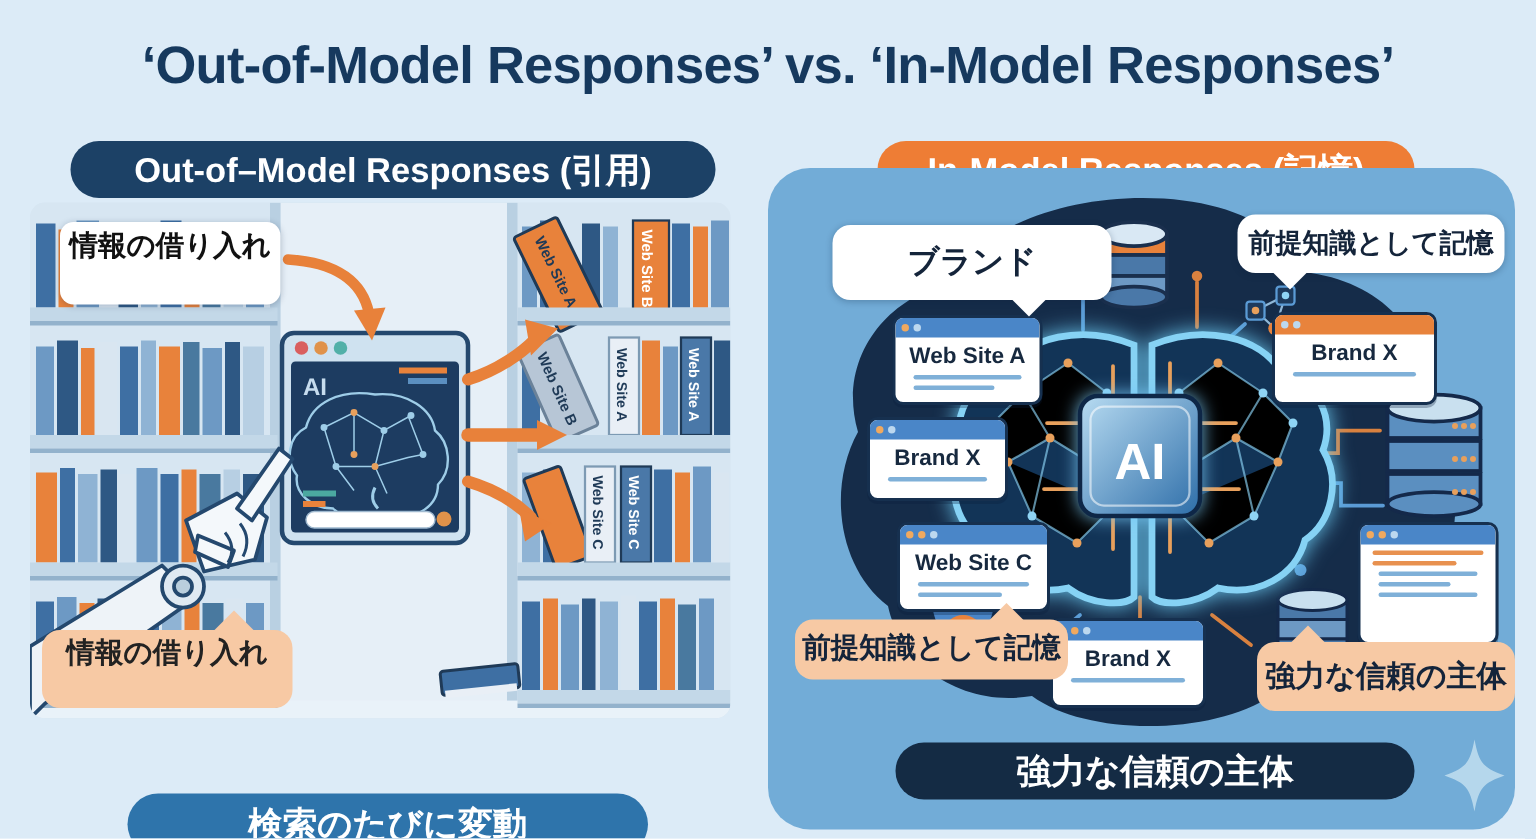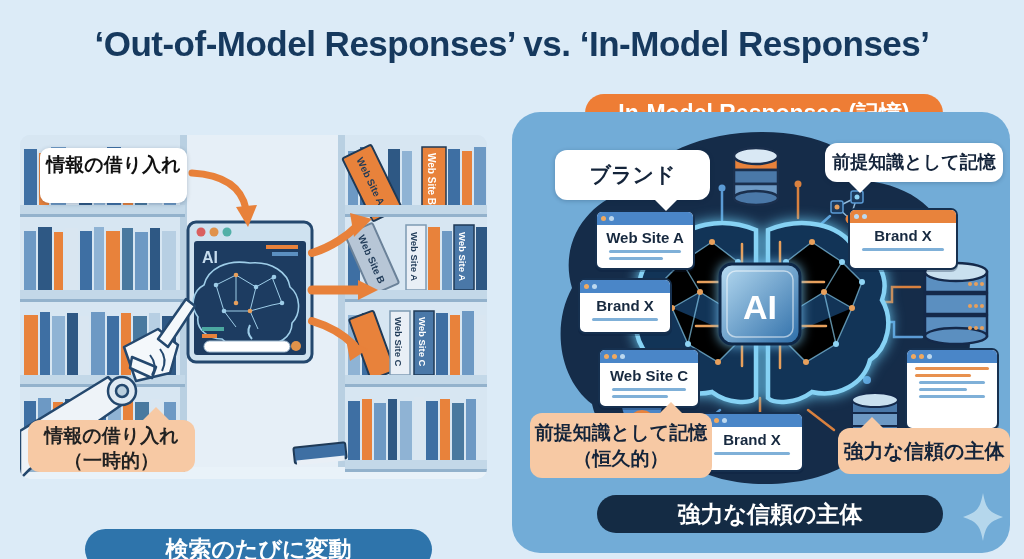--- a/index.html
+++ b/index.html
@@ -55,21 +55,21 @@
     position:absolute;left:85px;top:383px;width:346px;height:38px;line-height:38px;
     background:#142b44;border-radius:19px;font-size:23px;color:#fff;
     font-weight:bold;text-align:center;z-index:4;
   }
 
   .bubble{
     position:absolute;background:#fff;border-radius:12px;text-align:center;
     color:#14243a;font-weight:bold;z-index:3;box-shadow:0 1px 4px rgba(10,30,60,.25);
   }
   .bubble:after{content:"";position:absolute;width:0;height:0;border:12px solid transparent;}
-  .bub-brand{left:43px;top:38px;width:155px;height:50px;line-height:50px;font-size:21px;}
+  .bub-brand{left:43px;top:38px;width:186px;height:50px;line-height:50px;font-size:21px;}
   .bub-brand:after{bottom:-11px;left:64%;border-top-color:#fff;border-bottom:0;}
   .bub-mem-top{left:313px;top:31px;width:178px;font-size:18px;line-height:1.4;padding:7px 0;}
   .bub-mem-top:after{bottom:-11px;left:13%;border-top-color:#fff;border-bottom:0;}
   .bubble.peach{background:#f7c9a4;box-shadow:none;}
   .bub-mem-bot{left:18px;top:301px;width:182px;font-size:19px;line-height:1.35;padding:7px 0;}
   .bub-mem-bot:after{top:-11px;right:16%;border-bottom-color:#f7c9a4;border-top:0;}
   .bub-trust{left:326px;top:316px;width:172px;height:46px;line-height:46px;font-size:20px;}
   .bub-trust:after{top:-11px;left:13%;border-bottom-color:#f7c9a4;border-top:0;}
 
   .card{
@@ -86,20 +86,21 @@
   .cline.orange{background:#e8914f;margin:4px 8px 0;}
   .cline.short{margin-right:30px;}
 </style>
 </head>
 <body>
 
 <div class="canvas">
 
   <div class="main-title">‘Out-of-Model Responses’ vs. ‘In-Model Responses’</div>
 
+  <div class="pill pill-left">Out-of–Model Responses (引用)</div>
   <div class="pill pill-right">In-Model Responses (記憶)</div>
 
   <div class="panel-left">
     <svg class="scene" width="467" height="344" viewBox="0 0 467 344">
 
       <rect x="0" y="0" width="467" height="344" fill="#d7e6f2"></rect>
       <rect x="167" y="0" width="151" height="344" fill="#e6eff7"></rect>
       <rect x="0" y="332" width="467" height="12" fill="#e9f2f9"></rect>
       <rect x="160" y="0" width="7" height="332" fill="#b9d0e2"></rect>
       <rect x="318" y="0" width="7" height="332" fill="#b9d0e2"></rect>
@@ -303,21 +304,20 @@
         <polygon points="112,222 136,232 132,243 110,233" fill="#f4f8fb"></polygon>
         <path d="M140,214 q8,10 2,22 M130,220 q8,10 2,20" fill="none" stroke-width="2"></path>
       </g>
     </svg>
 
     <div class="lbl lbl-top">
       <span style="display:block">情報の借り入れ</span>
     </div>
     <div class="lbl-peach">
       <span style="display:block">情報の借り入れ</span>
-      <span style="display:block">（一時的）</span>
     </div>
   </div>
 
   <div class="badge badge-left">検索のたびに変動</div>
 
   <div class="panel-right">
     <svg class="scene" width="498" height="441" viewBox="0 0 498 441">
       <defs>
         <linearGradient id="chipGrad" x1="0" y1="0" x2="1" y2="1">
           <stop offset="0" stop-color="#b8dcf2"></stop>
@@ -501,20 +501,19 @@
       <div class="card-label">Brand X</div>
       <div class="cline"></div>
     </div>
 
     <div class="bubble bub-brand">ブランド</div>
     <div class="bubble bub-mem-top">
       <span style="display:block">前提知識として記憶</span>
     </div>
     <div class="bubble peach bub-mem-bot">
       <span style="display:block">前提知識として記憶</span>
-      <span style="display:block">（恒久的）</span>
     </div>
     <div class="bubble peach bub-trust">強力な信頼の主体</div>
 
     <div class="badge-right">強力な信頼の主体</div>
   </div>
 
 </div>
 
 </body></html>

